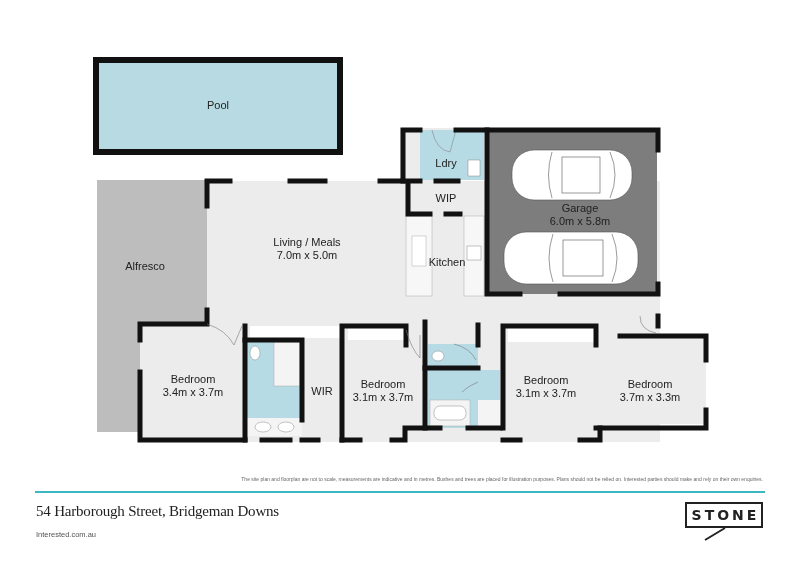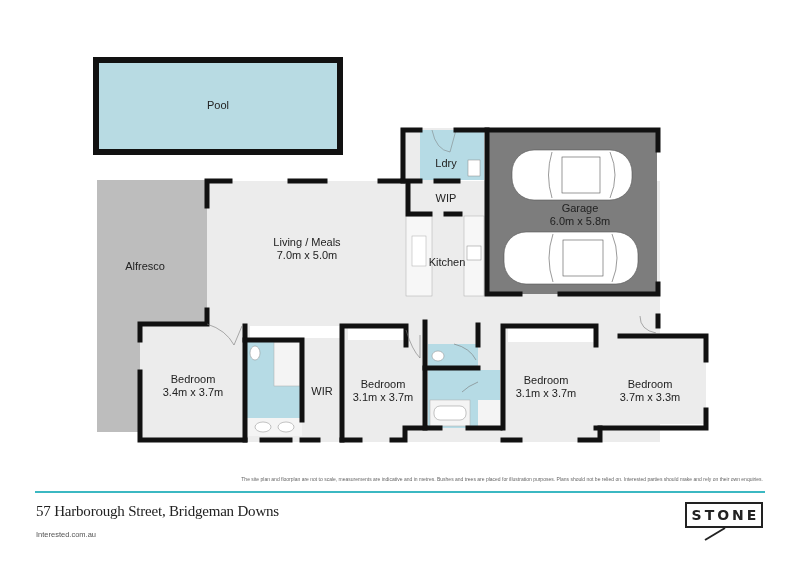--- a/index.html
+++ b/index.html
@@ -159,21 +159,21 @@
     <path d="M207 324 Q226 330 234 345 L242 326"></path>
     <path d="M406 330 Q412 350 420 358 L420 335"></path>
     <path d="M640 316 Q640 330 656 333"></path>
     <path d="M478 382 Q468 386 462 392"></path>
     <path d="M454 344 Q470 348 476 360"></path>
   </g>
 </svg>
 
 <div class="disclaimer">The site plan and floorplan are not to scale, measurements are indicative and in metres. Bushes and trees are placed for illustration purposes. Plans should not be relied on. Interested parties should make and rely on their own enquiries.</div>
 <div class="rule"></div>
-<div class="address">57 Harborough Street, Bridgeman Downs</div>
+<div class="address">54 Harborough Street, Bridgeman Downs</div>
 <div class="website">Interested.com.au</div>
 
 <div class="logo">
   <div class="logo-box">
     <span class="logo-text">STONE</span>
   </div>
   <svg style="position:absolute;left:0;top:0" width="82" height="40">
     <line x1="20" y1="38" x2="40" y2="26" stroke="#222" stroke-width="2"></line>
   </svg>
 </div>

